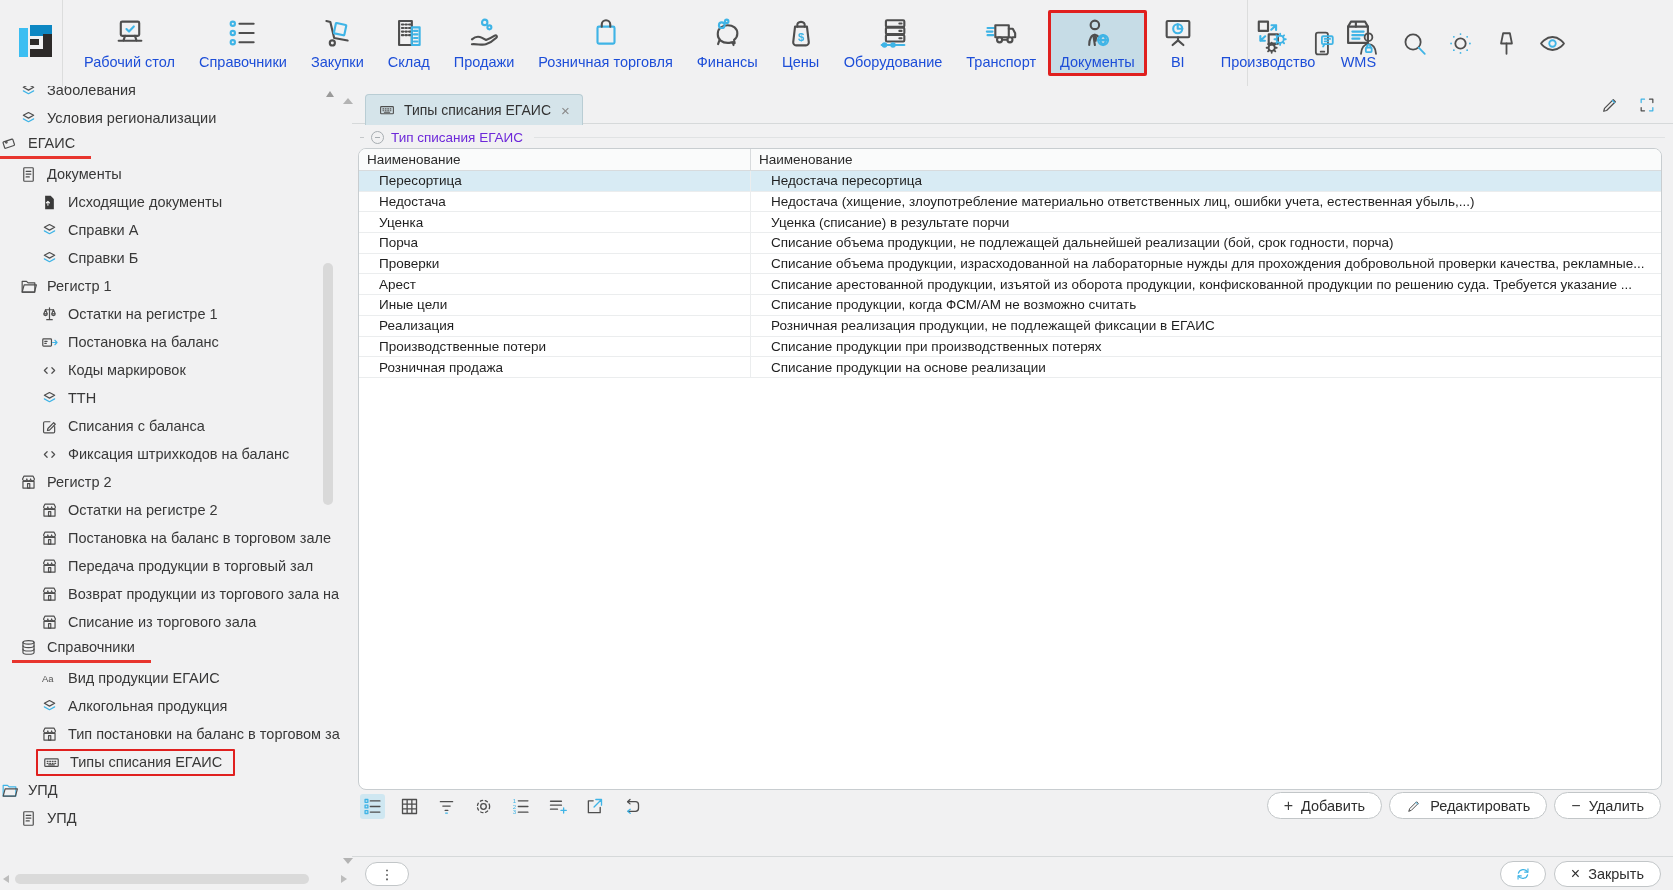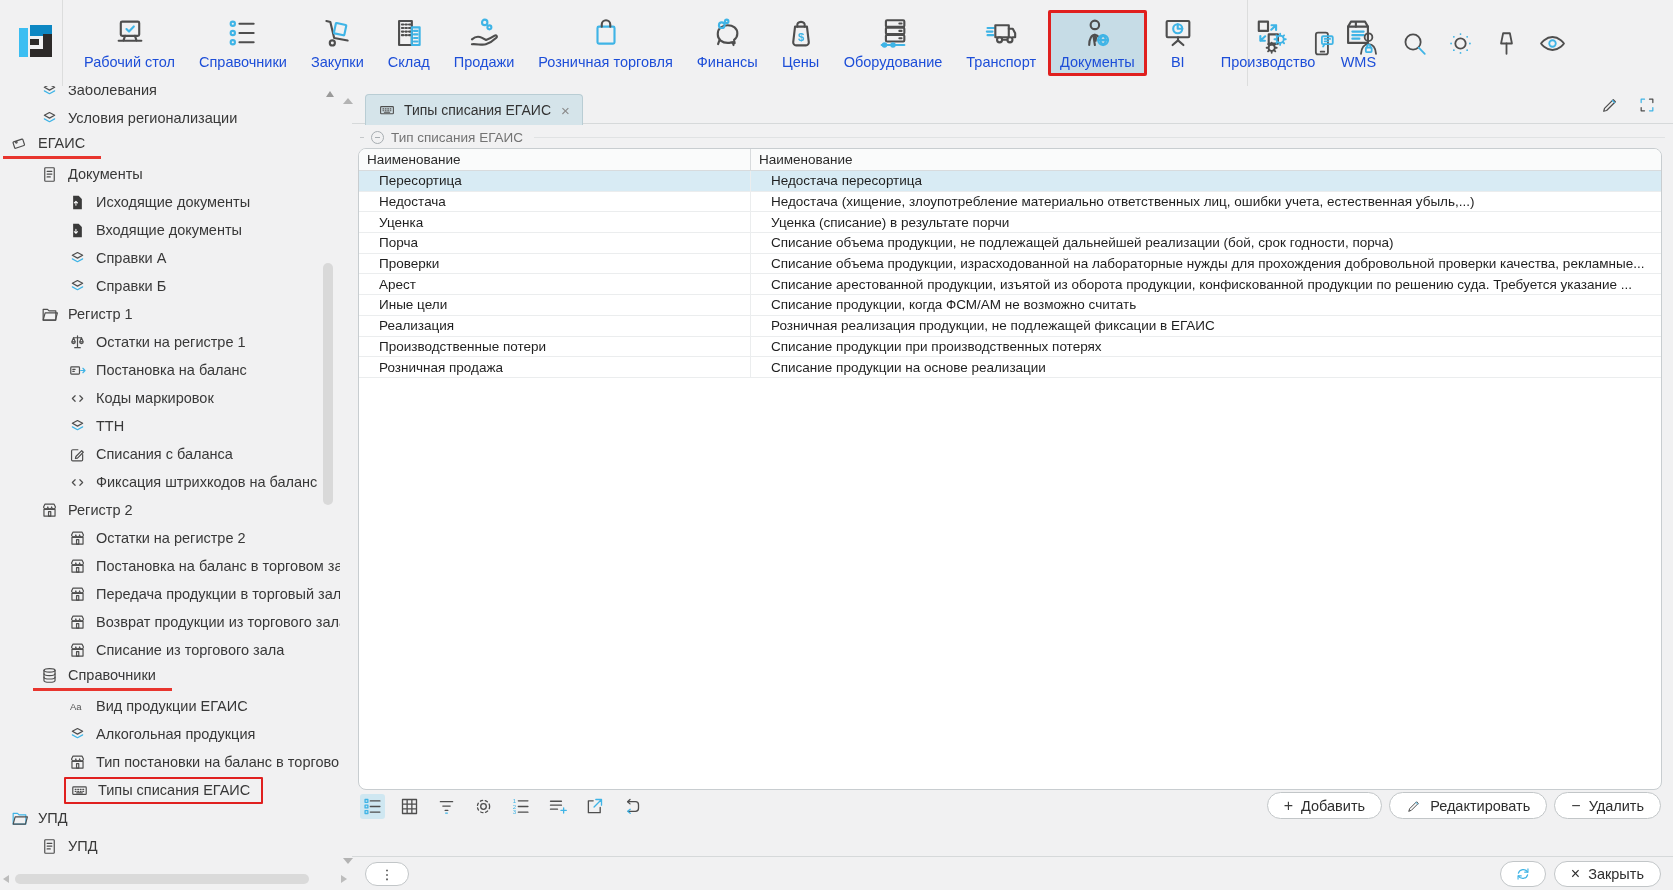--- a/index.html
+++ b/index.html
@@ -26,21 +26,21 @@
     gap:4px;padding:3px 9px;border:3px solid transparent;border-radius:2px;cursor:pointer}
   .nav-item.selected{background:#c6dce6;border-color:#e0201f}
   .nav-ic{width:38px;height:34px}
   .nav-label{font-size:14.5px;white-space:nowrap;color:#1d4ed8}
   .top-icons{position:absolute;left:1262px;top:0;height:86px;display:flex;align-items:center;gap:17px}
   .top-ic{width:29px;height:29px;cursor:pointer}
   
   .sidebar{position:absolute;left:0;top:86px;width:340px;height:804px;overflow:hidden}
   .tree{position:absolute;left:0;top:-10px;width:360px}
   .tree-item{height:28px;display:flex;align-items:center;cursor:pointer}
-  .lvl1{padding-left:10px}.lvl2{padding-left:40px}.lvl3{padding-left:68px}
+  .lvl1{}.lvl2{padding-left:19px}.lvl3{padding-left:40px}
   .item-inner{display:inline-flex;align-items:center;gap:9px;white-space:nowrap}
   .tree-ic{width:19px;height:19px;flex:none}
   .tree-label{font-size:14.5px;color:#383838}
   .underlined .item-inner{border-bottom:3px solid #e8352e;padding:0 16px 3px 7px;margin-left:-7px}
   .boxed .item-inner{border:2px solid #e0201f;border-radius:1px;padding:2px 11px 2px 4px;margin-left:-4px}
   .vscroll{position:absolute;left:322px;top:86px;width:13px;height:784px}
   .vthumb{position:absolute;left:1px;top:177px;width:10px;height:242px;background:#d9d9d9;border-radius:5px;cursor:pointer}
   .hscroll{position:absolute;left:0;top:872px;width:350px;height:15px;background:#f1f1f2}
   .hthumb{position:absolute;left:15px;top:2px;width:294px;height:10px;background:#dadada;border-radius:5px;cursor:pointer}
   .arr{width:0;height:0;position:absolute;cursor:pointer}
@@ -55,21 +55,21 @@
   .main{position:absolute;left:352px;top:86px;width:1321px;height:770px}
   .tabbar{position:absolute;left:0;top:0;right:0;height:38px;border-bottom:1px solid #d6d9da}
   .tab{position:absolute;left:13px;top:8px;height:31px;display:flex;align-items:center;gap:8px;
     padding:0 12px;background:#d5e4ea;border:1px solid #b9cdd4;border-bottom:none;
     border-radius:4px 4px 0 0;font-size:14px;color:#333;cursor:pointer;z-index:2}
   .tab .icon{width:18px;height:18px}
   .tab-close{color:#8a8a8a;font-size:15px;margin-left:2px;cursor:pointer}
   .tab-actions{position:absolute;right:16px;top:9px;display:flex;gap:17px}
   .tab-actions .icon{width:20px;height:20px;cursor:pointer}
   .group-head{position:absolute;left:8px;top:44px;right:8px;display:flex;align-items:center;gap:7px;
-    color:#737373;font-size:13.5px}
+    color:#6d28d9;font-size:13.5px}
   .group-head::before{content:"";width:4px;height:1px;background:#c5c8ca}
   .collapse-circle{width:13px;height:13px;border:1px solid #a7adb1;border-radius:50%;position:relative;flex:none;cursor:pointer}
   .collapse-circle::after{content:"";position:absolute;left:3px;right:3px;top:5px;height:1px;background:#a7adb1}
   .group-line{flex:1;height:1px;background:#e0e2e3;margin-left:4px}
   .table-wrap{position:absolute;left:6px;top:62px;right:11px;bottom:66px;background:#fff;
     border:1px solid #c8cdd0;border-radius:8px;overflow:hidden}
   .thead{display:flex;height:22px;background:#fafbfb;border-bottom:1px solid #d8dbdd;font-size:13.5px;color:#2b2b2b}
   .th{display:flex;align-items:center;padding-left:8px;cursor:pointer}
   .th1{width:392px;border-right:1px solid #d8dbdd;flex:none}
   .th2{flex:1}
@@ -371,31 +371,20 @@
               <path class="w" d="M10 15.5v-5M10 10.5l-2 2M10 10.5l2 2"></path>
             </svg>
           </span>
           <span class="tree-label">Исходящие документы</span>
         </span>
       </div>
       <div class="tree-item lvl3">
         <span class="item-inner">
           <span class="icon tree-ic">
             <svg viewBox="0 0 24 24" xmlns="http://www.w3.org/2000/svg">
-              <path class="gf" d="M6.5 3.5h7l4 4v13h-11z"></path>
-              <path class="w" d="M10 10.5v5M10 15.5l-2-2M10 15.5l2-2"></path>
-            </svg>
-          </span>
-          <span class="tree-label">Входящие документы</span>
-        </span>
-      </div>
-      <div class="tree-item lvl3">
-        <span class="item-inner">
-          <span class="icon tree-ic">
-            <svg viewBox="0 0 24 24" xmlns="http://www.w3.org/2000/svg">
               <path d="M12 4.5L18.5 8 12 11.5 5.5 8z"></path>
               <path class="a" d="M5.5 12.5L12 16l6.5-3.5"></path>
             </svg>
           </span>
           <span class="tree-label">Справки А</span>
         </span>
       </div>
       <div class="tree-item lvl3">
         <span class="item-inner">
           <span class="icon tree-ic">

